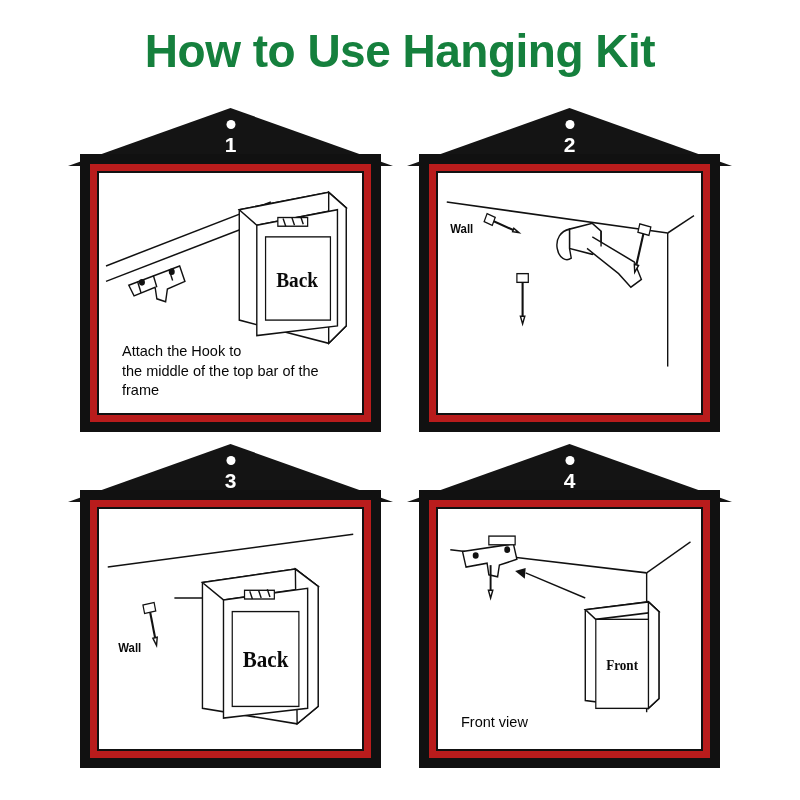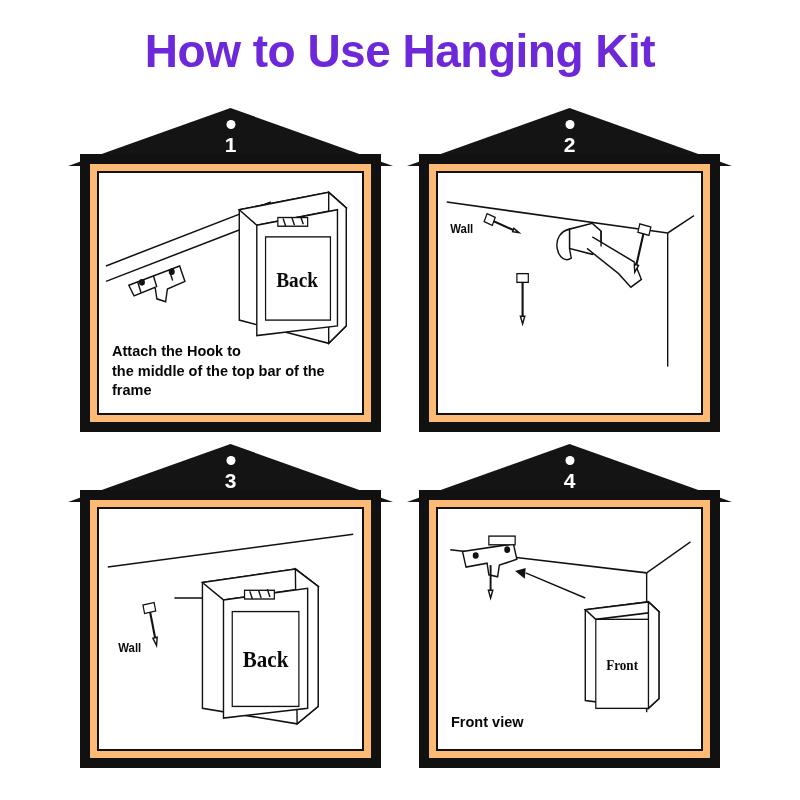--- a/index.html
+++ b/index.html
@@ -22,21 +22,21 @@
   }
   .title {
     position: absolute;
     top: 24px;
     left: 0;
     width: 800px;
     text-align: center;
     font-size: 46px;
     font-weight: bold;
     letter-spacing: -0.5px;
-    color: #6d28d9;
+    color: #15803d;
   }
   .grid {
     position: absolute;
     top: 108px;
     left: 68px;
     width: 664px;
     height: 660px;
     display: grid;
     grid-template-columns: 1fr 1fr;
     grid-template-rows: 1fr 1fr;
@@ -80,21 +80,21 @@
     background: #ffffff;
   }
   
   .framebox {
     position: absolute;
     top: 46px;
     left: 12px;
     right: 12px;
     bottom: 0;
     border: 10px solid #111111;
-    background: #fdba74;
+    background: #b91c1c;
     box-sizing: border-box;
   }
   .inner {
     position: absolute;
     top: 7px;
     left: 7px;
     right: 7px;
     bottom: 7px;
     border: 2px solid #111111;
     background: #ffffff;
@@ -105,25 +105,25 @@
     position: absolute;
     inset: 0;
   }
   .scene svg {
     display: block;
     width: 100%;
     height: 100%;
   }
   .caption {
     position: absolute;
-    left: 13px;
+    left: 23px;
     right: 10px;
     bottom: 12px;
     font-size: 14.5px;
-    font-weight: bold;
+    font-weight: normal;
     line-height: 1.35;
     color: #060606;
     white-space: pre-line;
   }
   .caption.single { bottom: 16px; }
 </style>
 </head>
 <body>
 
 <div class="page">

